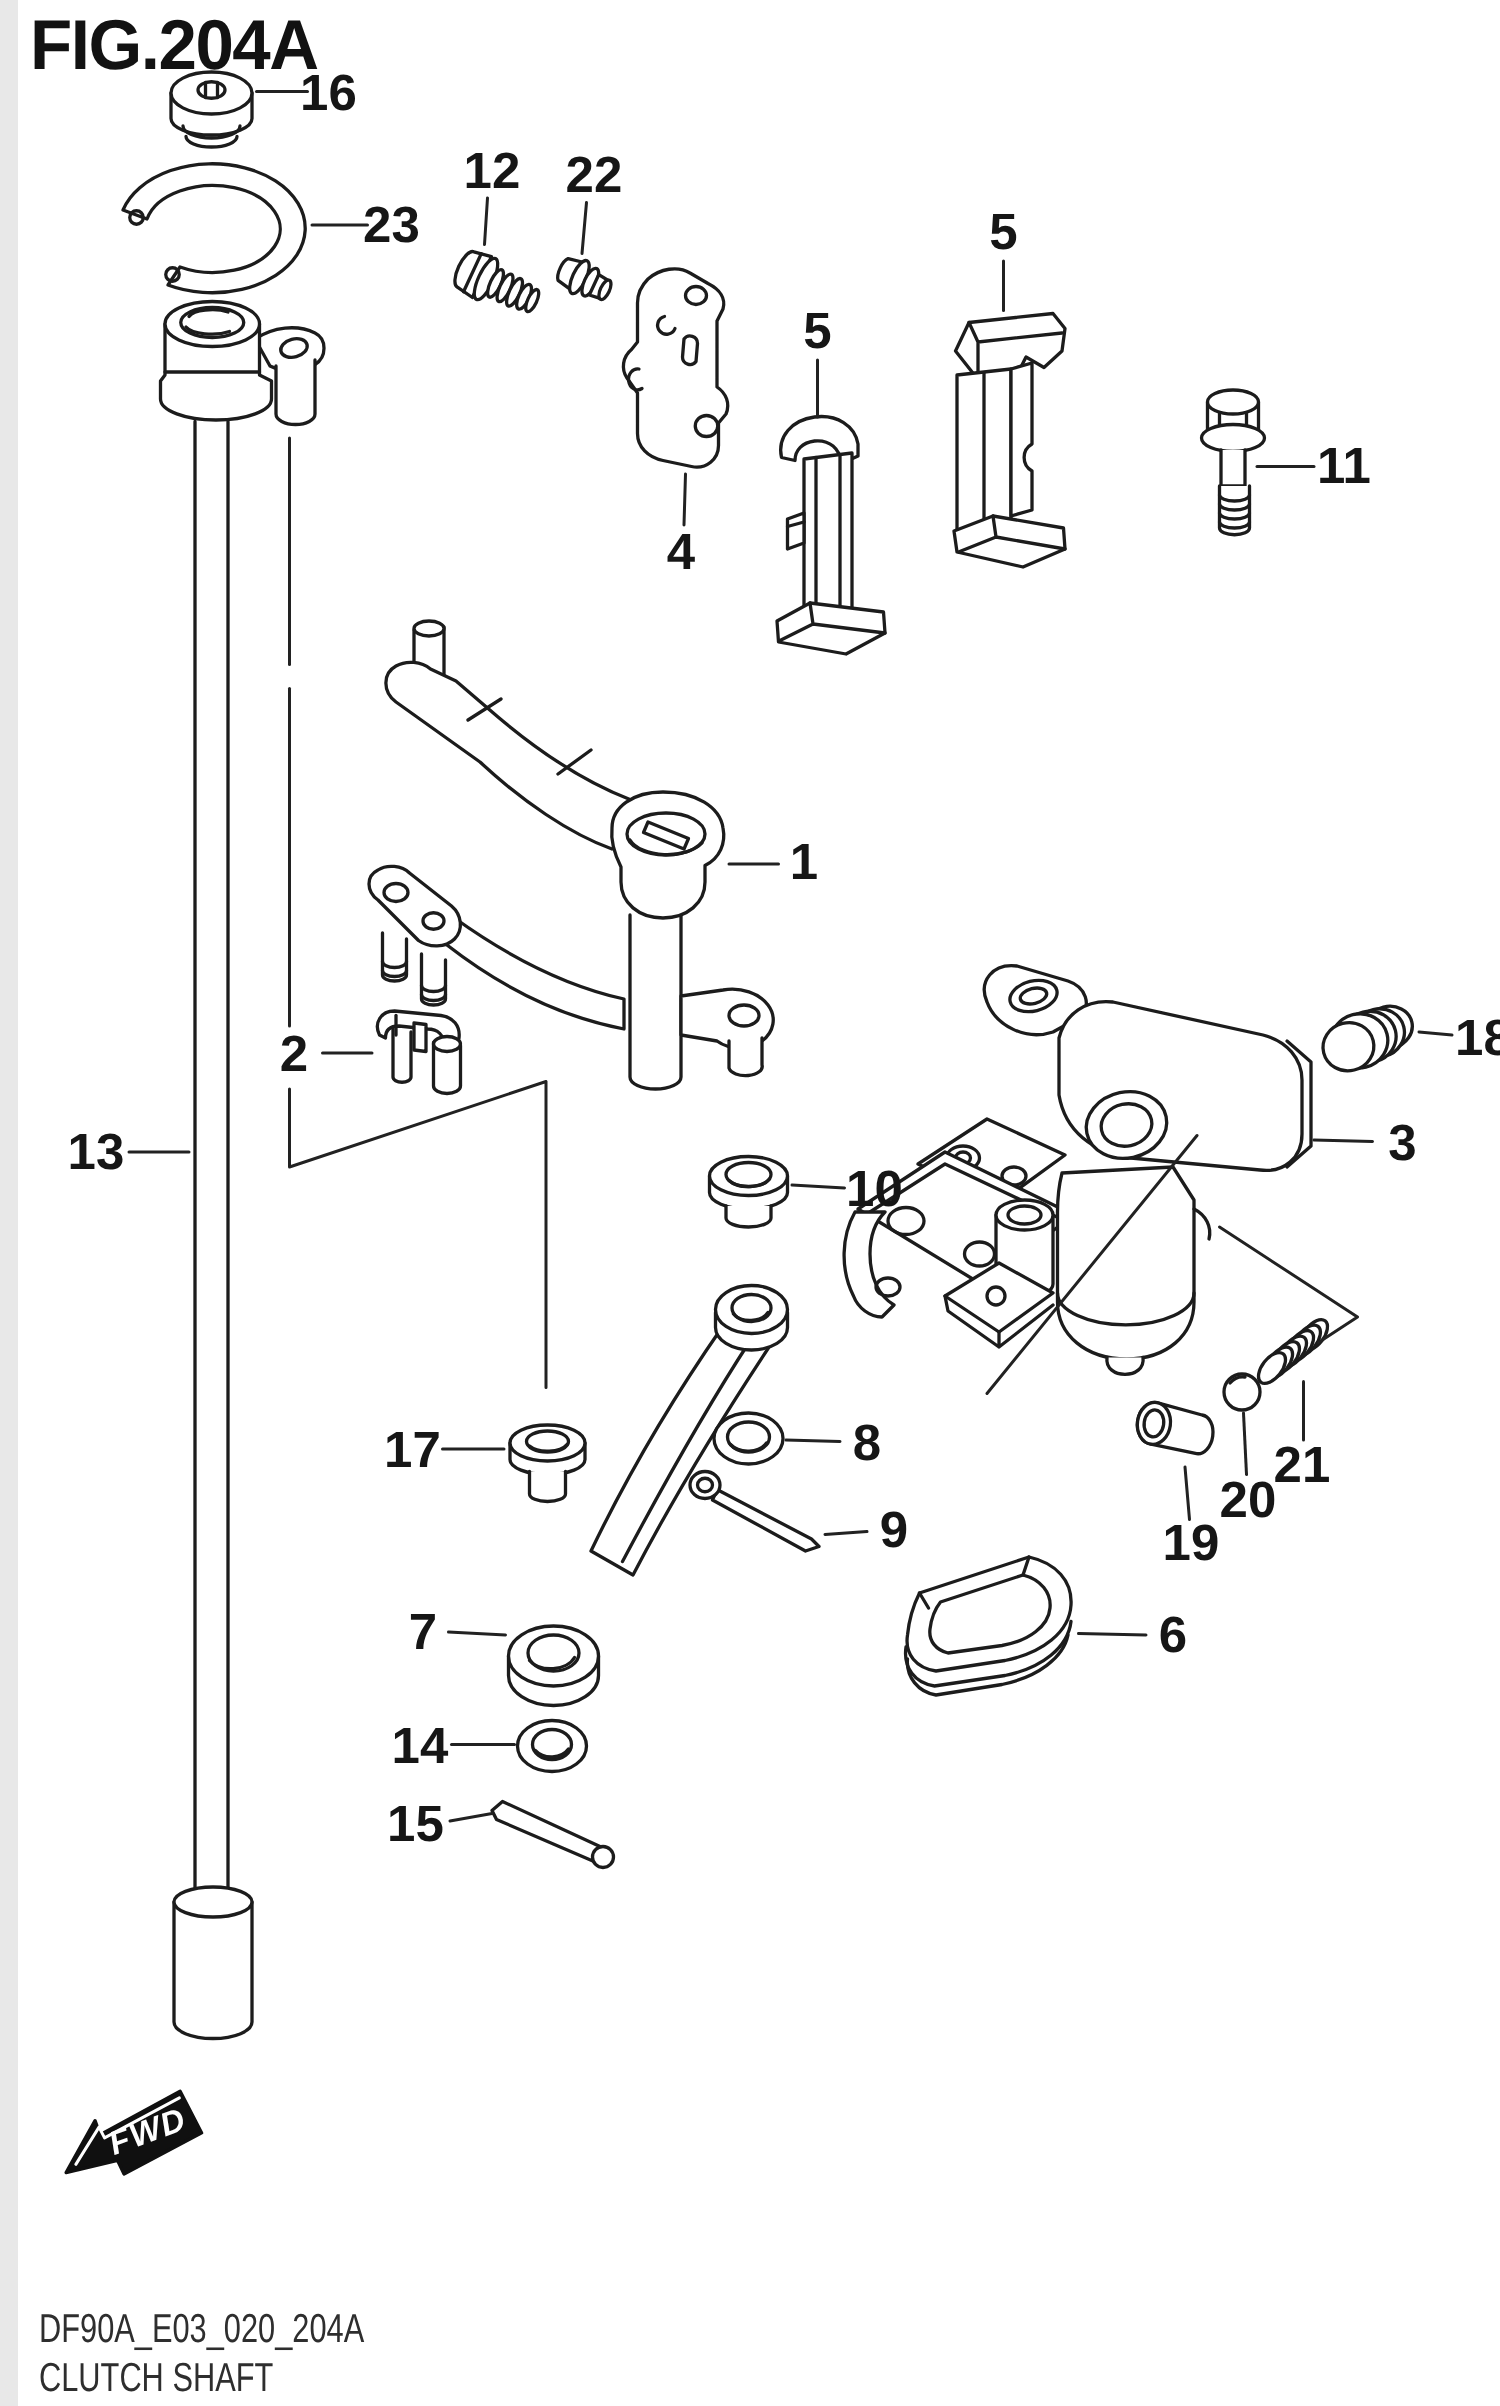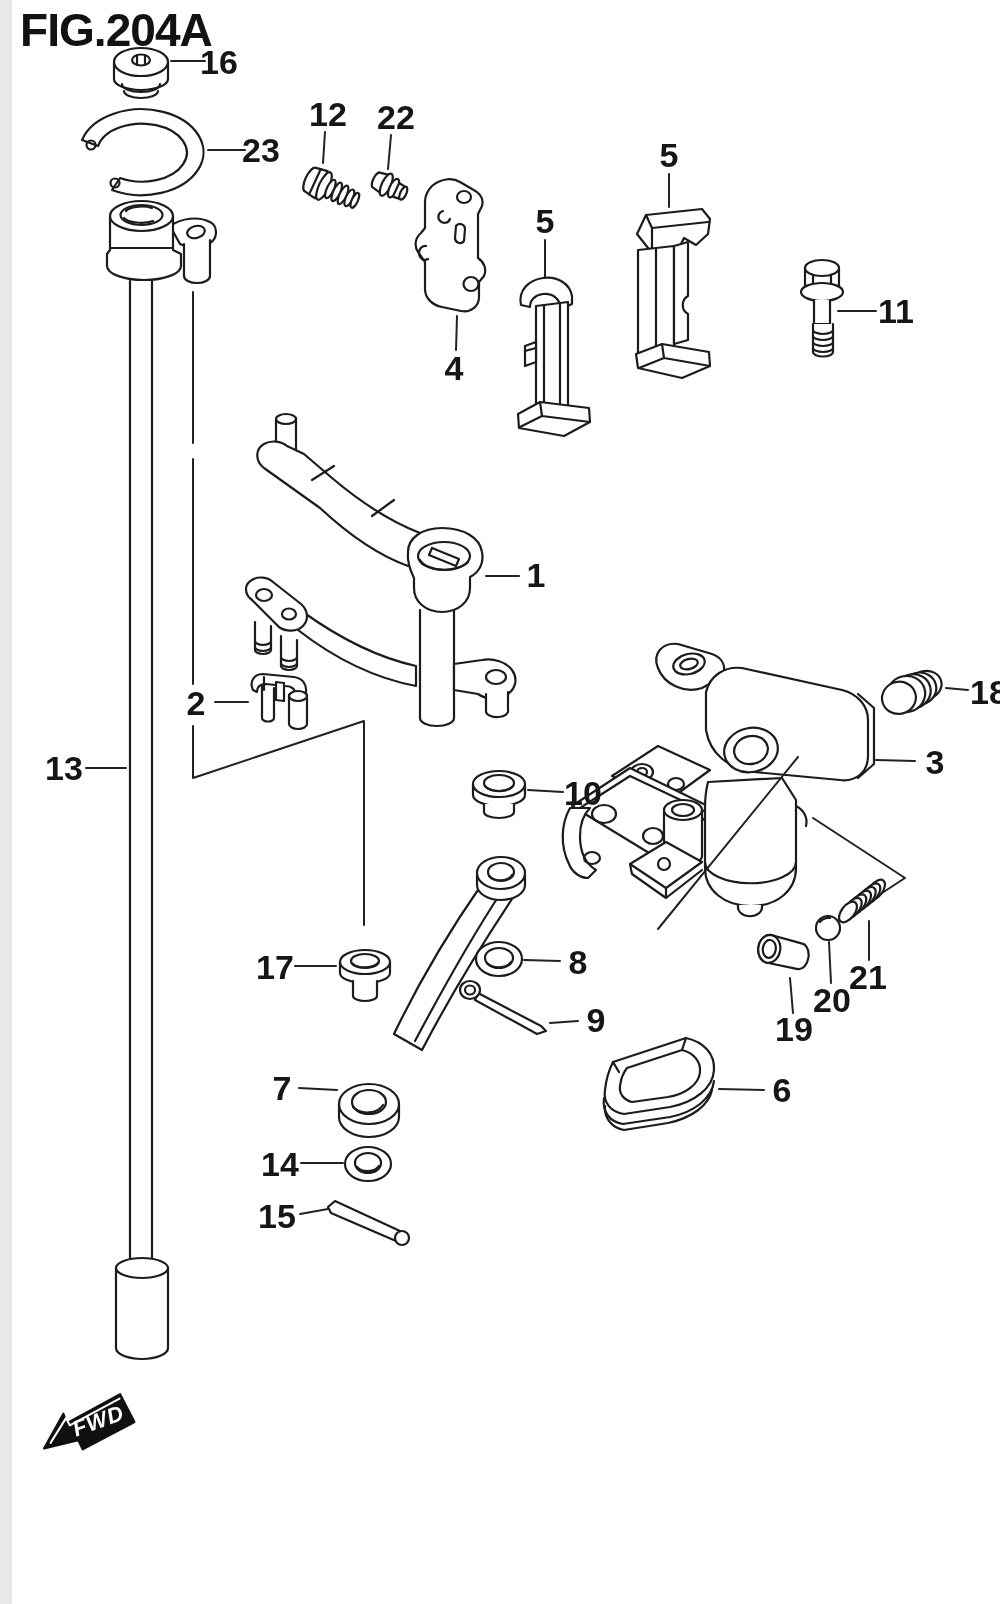--- a/index.html
+++ b/index.html
@@ -342,14 +342,18 @@
         <text x="270" y="1088" class="plabel">7</text>
         <polyline points="707,1089 752,1090" class="leader"></polyline>
         <text x="770" y="1090" class="plabel">6</text>
         <polyline points="289,1163 331,1163" class="leader"></polyline>
         <text x="268" y="1164" class="plabel">14</text>
         <polyline points="288,1214 316,1209" class="leader"></polyline>
         <text x="265" y="1216" class="plabel">15</text>
       </g>
   </svg>
 
+  <div class="footer">
+    <div class="footer-line">DF90A_E03_020_204A</div>
+    <div class="footer-line">CLUTCH SHAFT</div>
+  </div>
 
 </div>
 
 </body></html>

